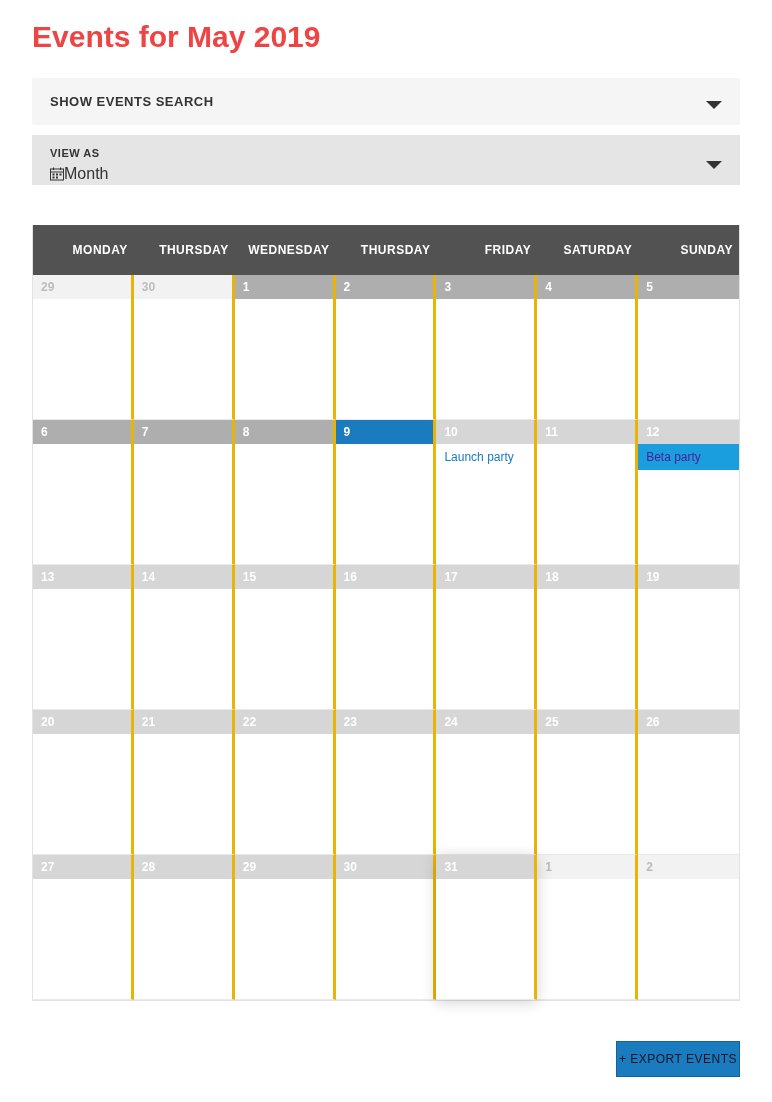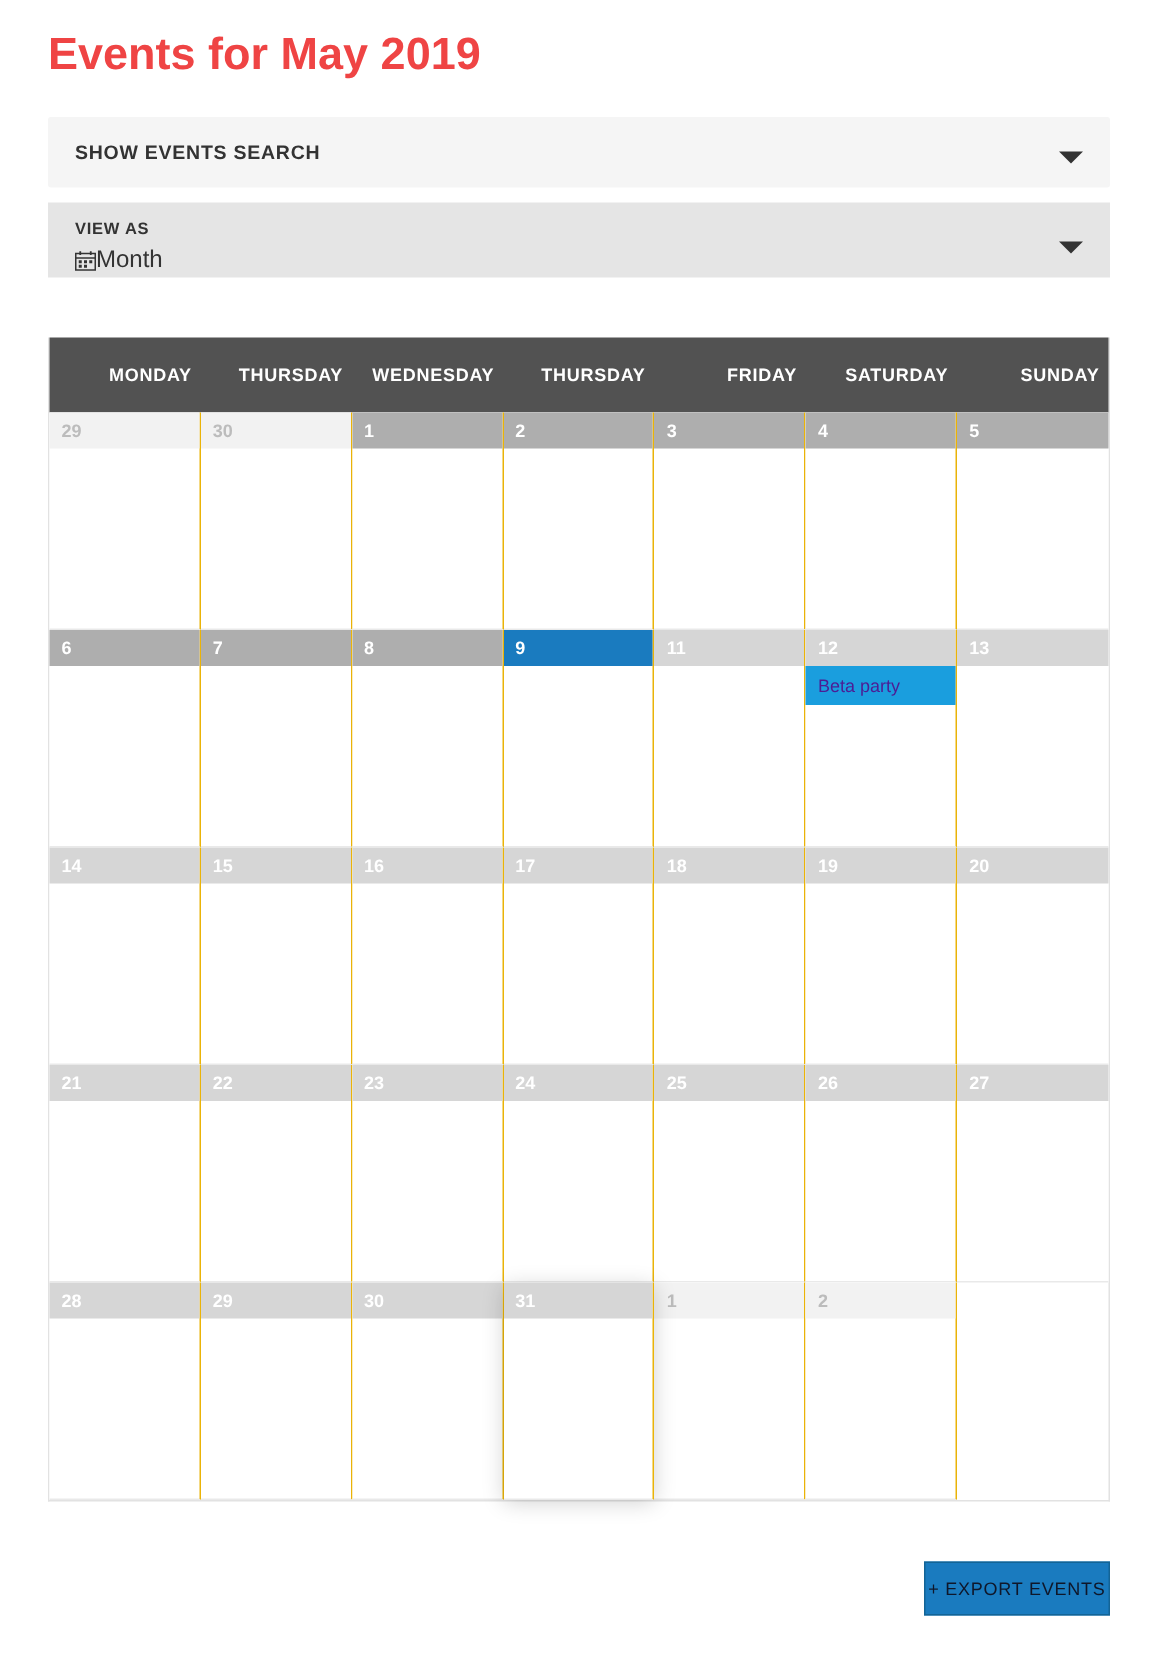--- a/index.html
+++ b/index.html
@@ -12,21 +12,21 @@
 .view-label { font-size: 11px; font-weight: 700; letter-spacing: 0.5px; color: #333; margin-bottom: 6px; }
 .view-value-row { display: flex; align-items: center; gap: 0; }
 .cal-icon { width: 14px; height: 14px; display: inline-block; }
 .view-value { font-size: 16px; color: #333; }
 .view-panel .caret { position: absolute; right: 18px; bottom: 16px; }
 .caret-down { width: 0; height: 0; border-left: 8px solid transparent; border-right: 8px solid transparent; border-top: 8px solid #333; display: inline-block; }
 .calendar { border: 1px solid #e2e2e2; border-top: none; }
 .cal-header { display: grid; grid-template-columns: repeat(7, 1fr); background: #525252; }
 .cal-header-cell { color: #fff; font-size: 12px; font-weight: 700; letter-spacing: 0.5px; padding: 18px 6px; text-align: right; }
 .cal-body { display: grid; grid-template-columns: repeat(7, 1fr); }
-.day-cell { border-right: 1px solid #eab308; border-bottom: 1px solid #e9e9e9; min-height: 145px; background: #fff; position: relative; cursor: pointer; }
+.day-cell { border-right: 3px solid #eab308; border-bottom: 1px solid #e9e9e9; min-height: 145px; background: #fff; position: relative; cursor: pointer; }
 .day-cell:nth-child(7n) { border-right: none; }
 .day-num { display: block; padding: 5px 8px; font-size: 12px; font-weight: 700; }
 .day-num.past-bg { background: #aeaeae; color: #fff; }
 .day-num.future-bg { background: #d6d6d6; color: #fff; }
 .day-num.out-month { background: #f2f2f2; color: #bcbcbc; }
 .day-num.selected { background: #1a7bbf; color: #fff; }
 .event { display: block; font-size: 12px; padding: 6px 8px; cursor: pointer; }
 .event.link { color: #1a7bbf; }
 .event.filled { background: #1a9ede; color: #4c1d95; }
 .day-cell.highlight { box-shadow: 0 2px 14px rgba(0,0,0,0.18); z-index: 2; }
@@ -104,20 +104,24 @@
         <div class="day-cell">
           <span class="day-num past-bg">7</span>
         </div>
         <div class="day-cell">
           <span class="day-num past-bg">8</span>
         </div>
         <div class="day-cell">
           <span class="day-num selected">9</span>
         </div>
         <div class="day-cell">
+          <span class="day-num future-bg">10</span>
+          <a class="event link">Launch party</a>
+        </div>
+        <div class="day-cell">
           <span class="day-num future-bg">11</span>
         </div>
         <div class="day-cell">
           <span class="day-num future-bg">12</span>
           <a class="event filled">Beta party</a>
         </div>
         <div class="day-cell">
           <span class="day-num future-bg">13</span>
         </div>
         <div class="day-cell">

